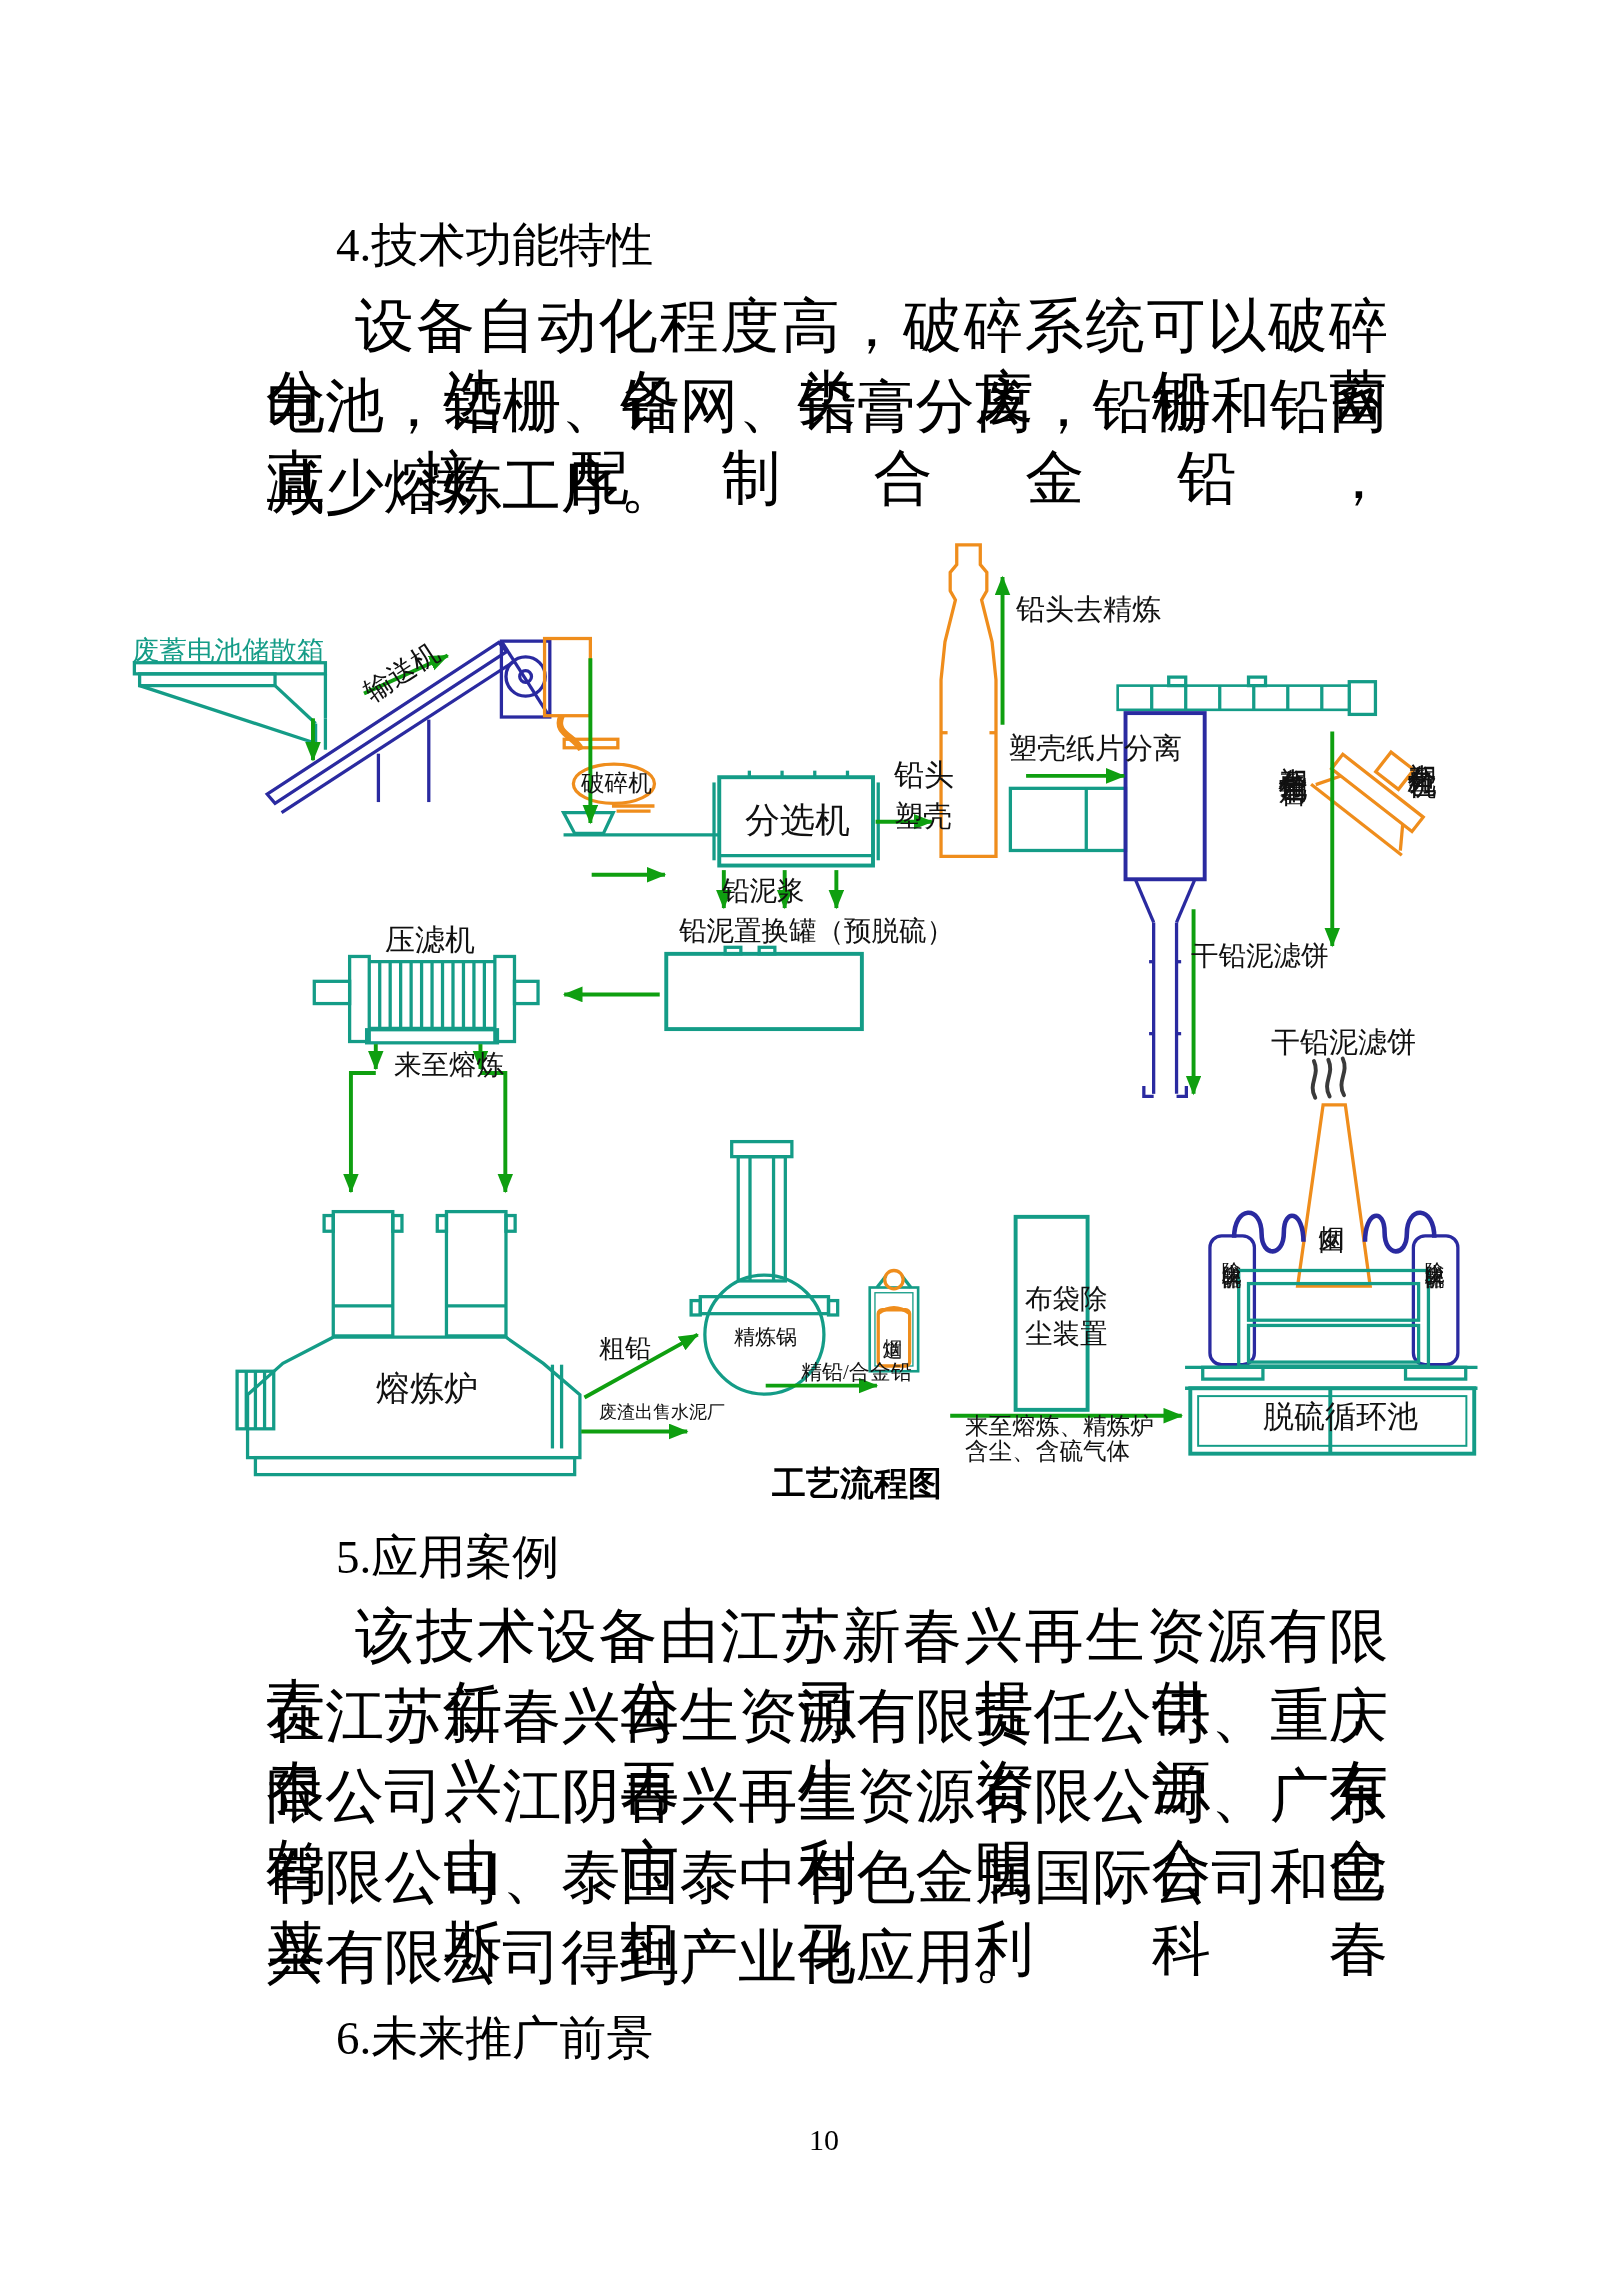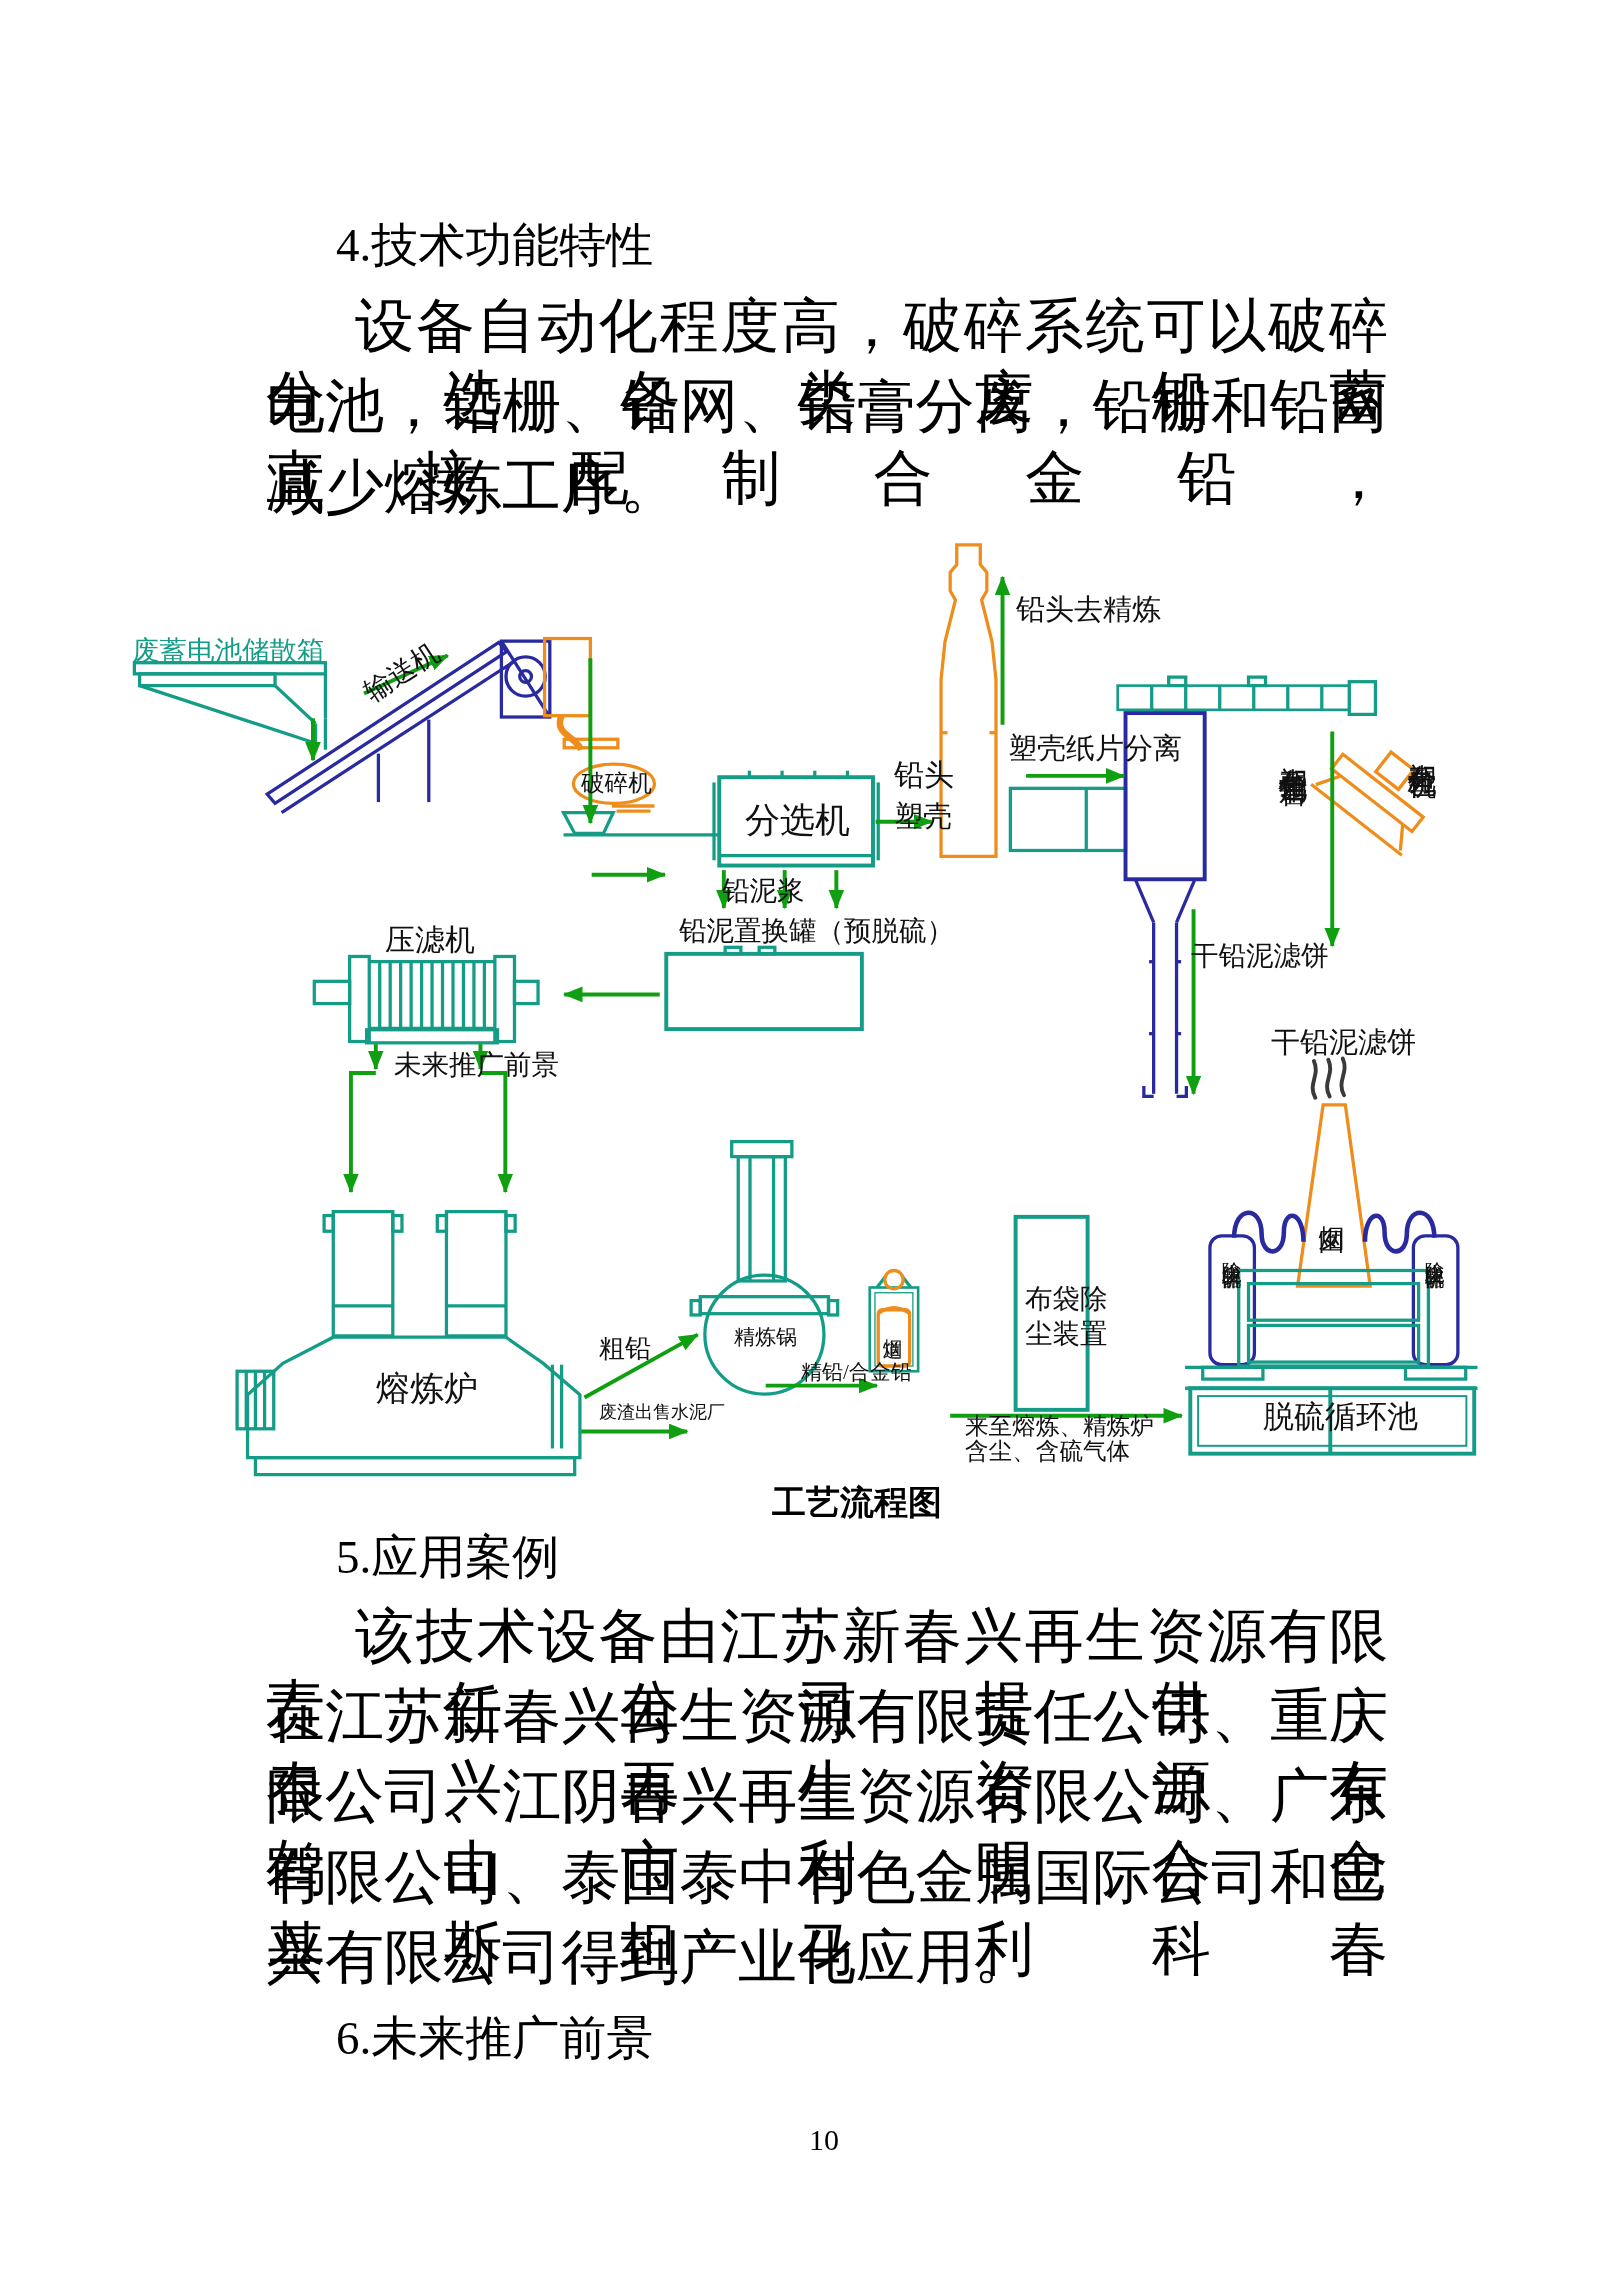--- a/index.html
+++ b/index.html
@@ -11,21 +11,21 @@
     font-family:"Liberation Serif","DejaVu Serif",serif;color:#000;
     overflow:hidden;
   }
   .tline{position:absolute;left:266px;width:1122px;font-size:59px;line-height:72px;white-space:nowrap;}
   .just{text-align:justify;text-align-last:justify;white-space:normal;}
   .indent{text-indent:89px;}
   .heading{position:absolute;left:336px;font-size:47px;line-height:72px;white-space:nowrap;}
   .dlabel{position:absolute;color:var(--ink);line-height:1.12;white-space:nowrap;}
   .vtext{writing-mode:vertical-rl;text-orientation:upright;letter-spacing:2px;}
   .teal-text{color:var(--teal);}
-  .caption{position:absolute;font-family:Liberation Serif, serif;font-weight:bold;margin-top:19px;}
+  .caption{position:absolute;font-family:Liberation Serif, serif;font-weight:bold;}
   .pagenum{position:absolute;font-size:30px;line-height:1;margin-left:12px;}
   svg{position:absolute;left:0;top:0;}
   .tl{stroke:var(--teal);fill:none;stroke-width:5;}
   .gr{stroke:var(--green);fill:none;stroke-width:6;}
   .bl{stroke:var(--blue);fill:none;stroke-width:5;}
   .or{stroke:var(--orange);fill:none;stroke-width:5;}
   .smoke{stroke:#3a3a3a;fill:none;stroke-width:6;stroke-linecap:round;}
 </style>
 </head>
 <body>
@@ -274,21 +274,21 @@
 <div class="dlabel" style="left:359px;top:682px;font-size:27.5px;transform:rotate(-33deg);transform-origin:left top">输送机</div>
 <div class="dlabel" style="left:581px;top:770px;font-size:23.6px">破碎机</div>
 <div class="dlabel" style="left:745px;top:801px;font-size:35px">分选机</div>
 <div class="dlabel" style="left:894px;top:758px;font-size:30px">铅头</div>
 <div class="dlabel" style="left:894px;top:800px;font-size:29px">塑壳</div>
 <div class="dlabel" style="left:1016px;top:593px;font-size:29px">铅头去精炼</div>
 <div class="dlabel" style="left:1008px;top:732px;font-size:29px">塑壳纸片分离</div>
 <div class="dlabel" style="left:722px;top:876px;font-size:27.5px">铅泥浆</div>
 <div class="dlabel" style="left:679px;top:916px;font-size:27.5px">铅泥置换罐（预脱硫）</div>
 <div class="dlabel" style="left:385px;top:923px;font-size:30px">压滤机</div>
-<div class="dlabel" style="left:394px;top:1050px;font-size:27.5px">未来推广前景</div>
+<div class="dlabel" style="left:394px;top:1050px;font-size:27.5px">来至熔炼</div>
 <div class="dlabel" style="left:376px;top:1370px;font-size:34px">熔炼炉</div>
 <div class="dlabel" style="left:599px;top:1334px;font-size:26px">粗铅</div>
 <div class="dlabel" style="left:599px;top:1402px;font-size:18px">废渣出售水泥厂</div>
 <div class="dlabel" style="left:734px;top:1326px;font-size:21px">精炼锅</div>
 <div class="dlabel" style="left:801px;top:1361px;font-size:21px">精铅/合金铅</div>
 <div class="dlabel vtext" style="left:881px;top:1323px;font-size:19.6px">烟道</div>
 <div class="dlabel" style="left:1025px;top:1284px;font-size:27.5px">布袋除</div>
 <div class="dlabel" style="left:1025px;top:1319px;font-size:27.5px">尘装置</div>
 <div class="dlabel" style="left:965px;top:1413px;font-size:23.6px">来至熔炼、精炼炉</div>
 <div class="dlabel" style="left:965px;top:1438px;font-size:23.6px">含尘、含硫气体</div>

